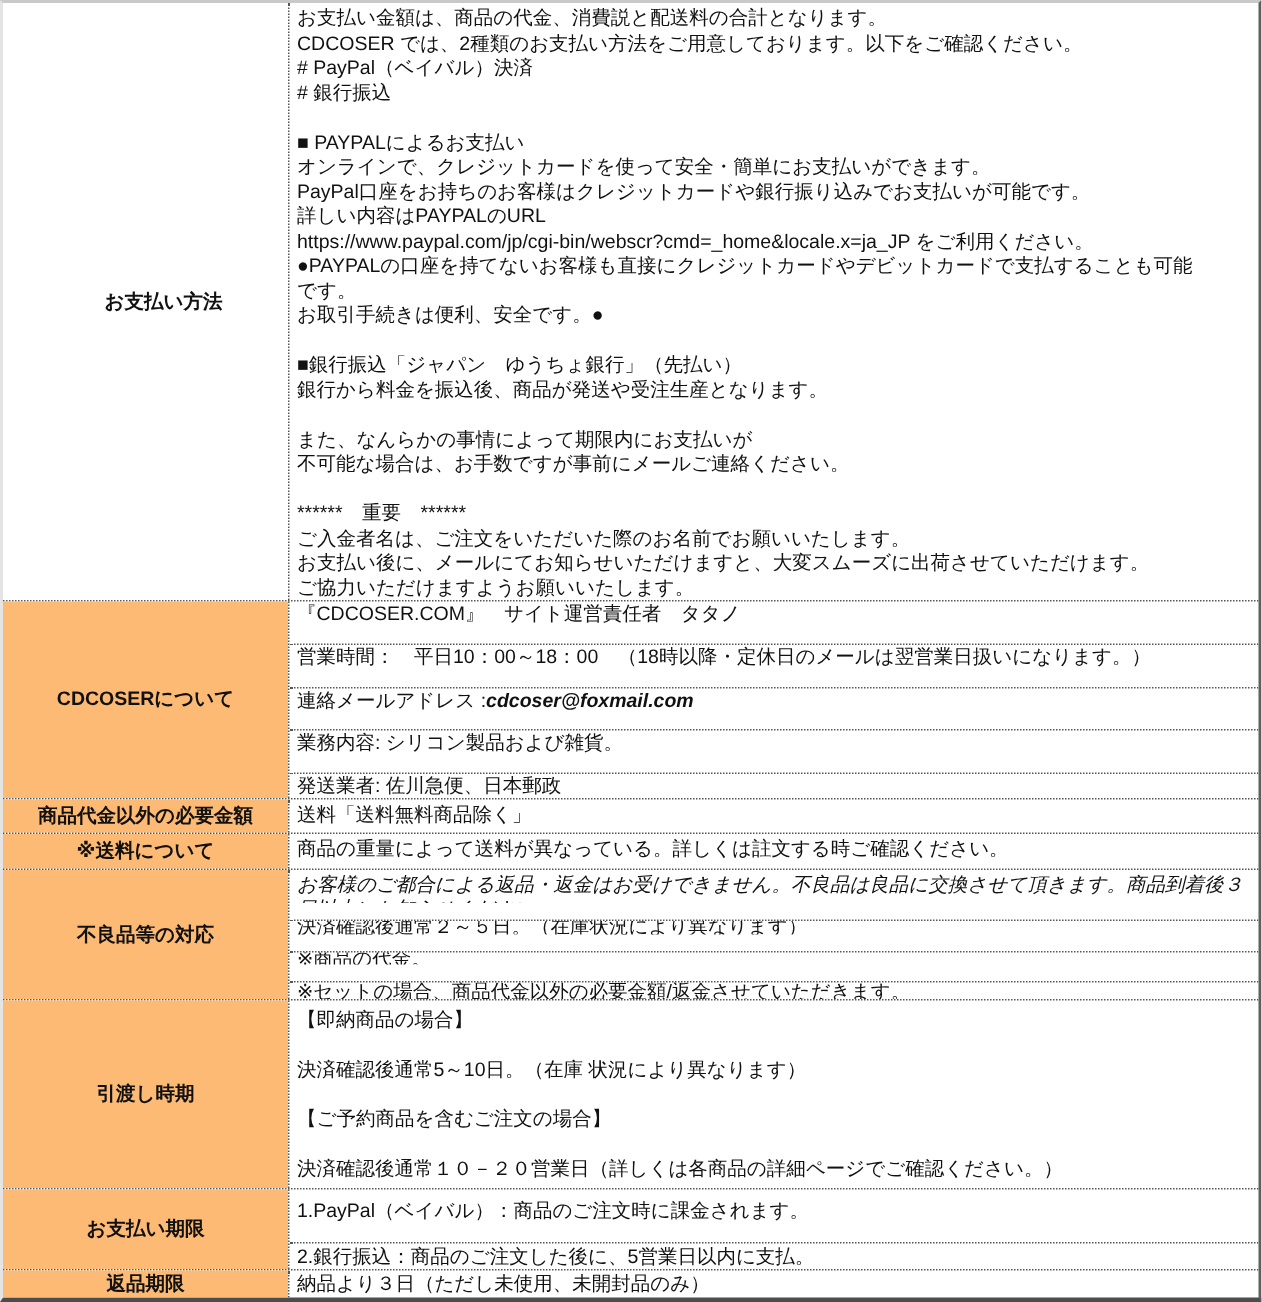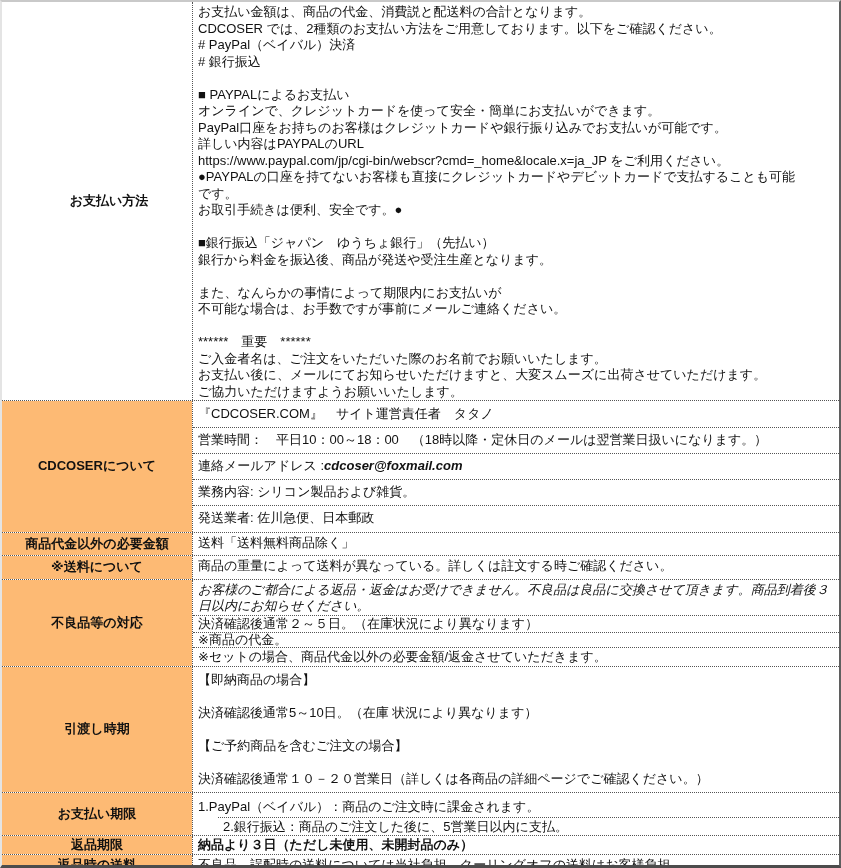--- a/index.html
+++ b/index.html
@@ -18,41 +18,41 @@
     flex:0 0 190px;width:190px;display:flex;align-items:center;justify-content:center;
     font-weight:bold;background:#fdba74;text-align:center;box-sizing:border-box;
     padding:0 4px;
   }
   .row-payment .lbl{background:#fff;padding-left:28px;}
   .content{
     flex:1;border-left:1px dotted #555;box-sizing:border-box;
     padding:2px 5px;overflow:hidden;
   }
   .pre{white-space:pre-line;}
-  .subcol{flex:1;border-left:1px dotted #555;display:flex;flex-direction:column;box-sizing:border-box;overflow:hidden;}
+  .subcol{flex:1;border-left:1px dotted #555;display:flex;flex-direction:column;box-sizing:border-box;overflow:hidden;gap:11px;}
   .subrow{border-top:1px dotted #555;box-sizing:border-box;padding:0 5px;display:flex;align-items:center;overflow:hidden;}
   .subrow:first-child{border-top:none;}
   .email{font-weight:bold;font-style:italic;}
   
   .row-payment{height:398px;}
   .row-about{height:132px;}
   .sub-about{height:26px;}
   .row-fees{height:23px;}
   .row-shipnote{height:24px;}
   .row-defects{height:87px;}
   .sub-defect-0{height:35px;line-height:16px;align-items:flex-start;padding-top:2px;font-style:italic;}
   .sub-defect-1{height:17px;line-height:14px;}
   .sub-defect-2{height:15px;line-height:14px;}
   .sub-defect-3{height:19px;line-height:14px;}
   .row-delivery{height:126px;}
   .row-delivery .content{padding-top:5px;}
   .sub-deadline-0{height:24px;line-height:15px;align-items:flex-end;padding-bottom:3px;}
-  .sub-deadline-1{height:18px;line-height:15px;margin-left:25px;}
+  .sub-deadline-1{height:18px;line-height:15px;}
   .row-return-deadline{height:19px;}
-  .row-return-deadline .content{padding-top:1px;line-height:15px;font-weight:bold;}
+  .row-return-deadline .content{padding-top:1px;line-height:15px;}
   .row-return-shipping{height:21px;}
   .row-return-shipping .content{padding-top:2px;line-height:15px;}
 </style>
 </head>
 <body>
 
 <div class="shop-table">
 
   <div class="row row-payment">
     <div class="lbl">お支払い方法</div>

